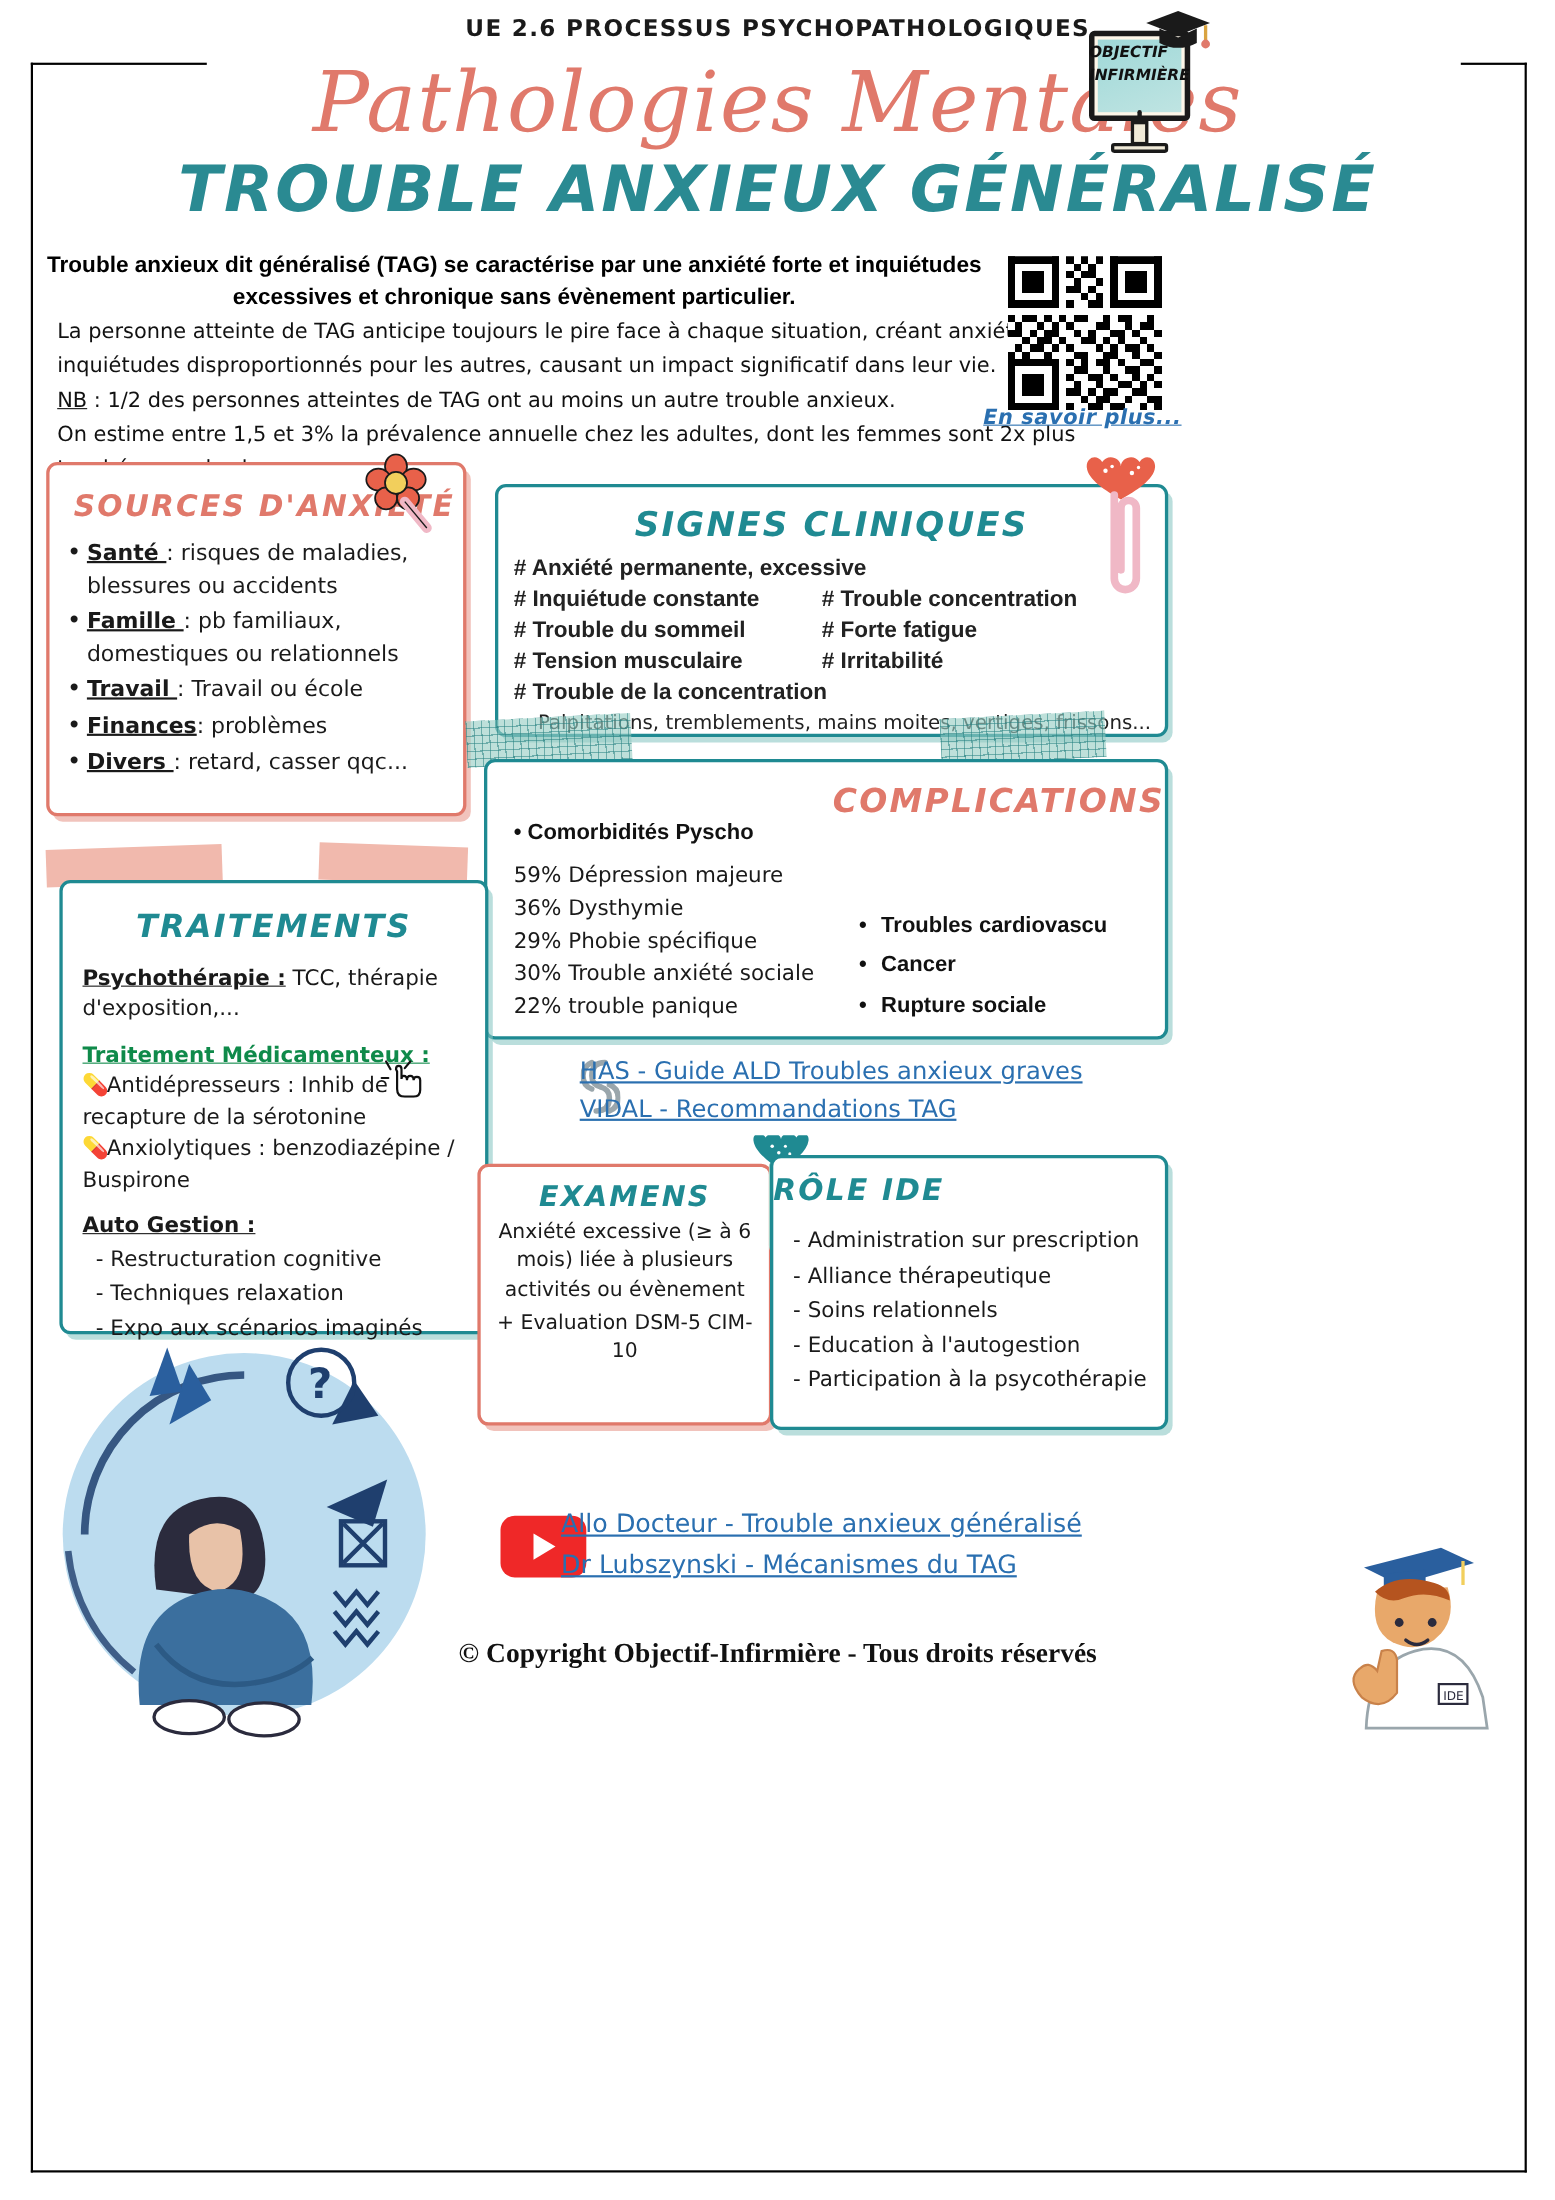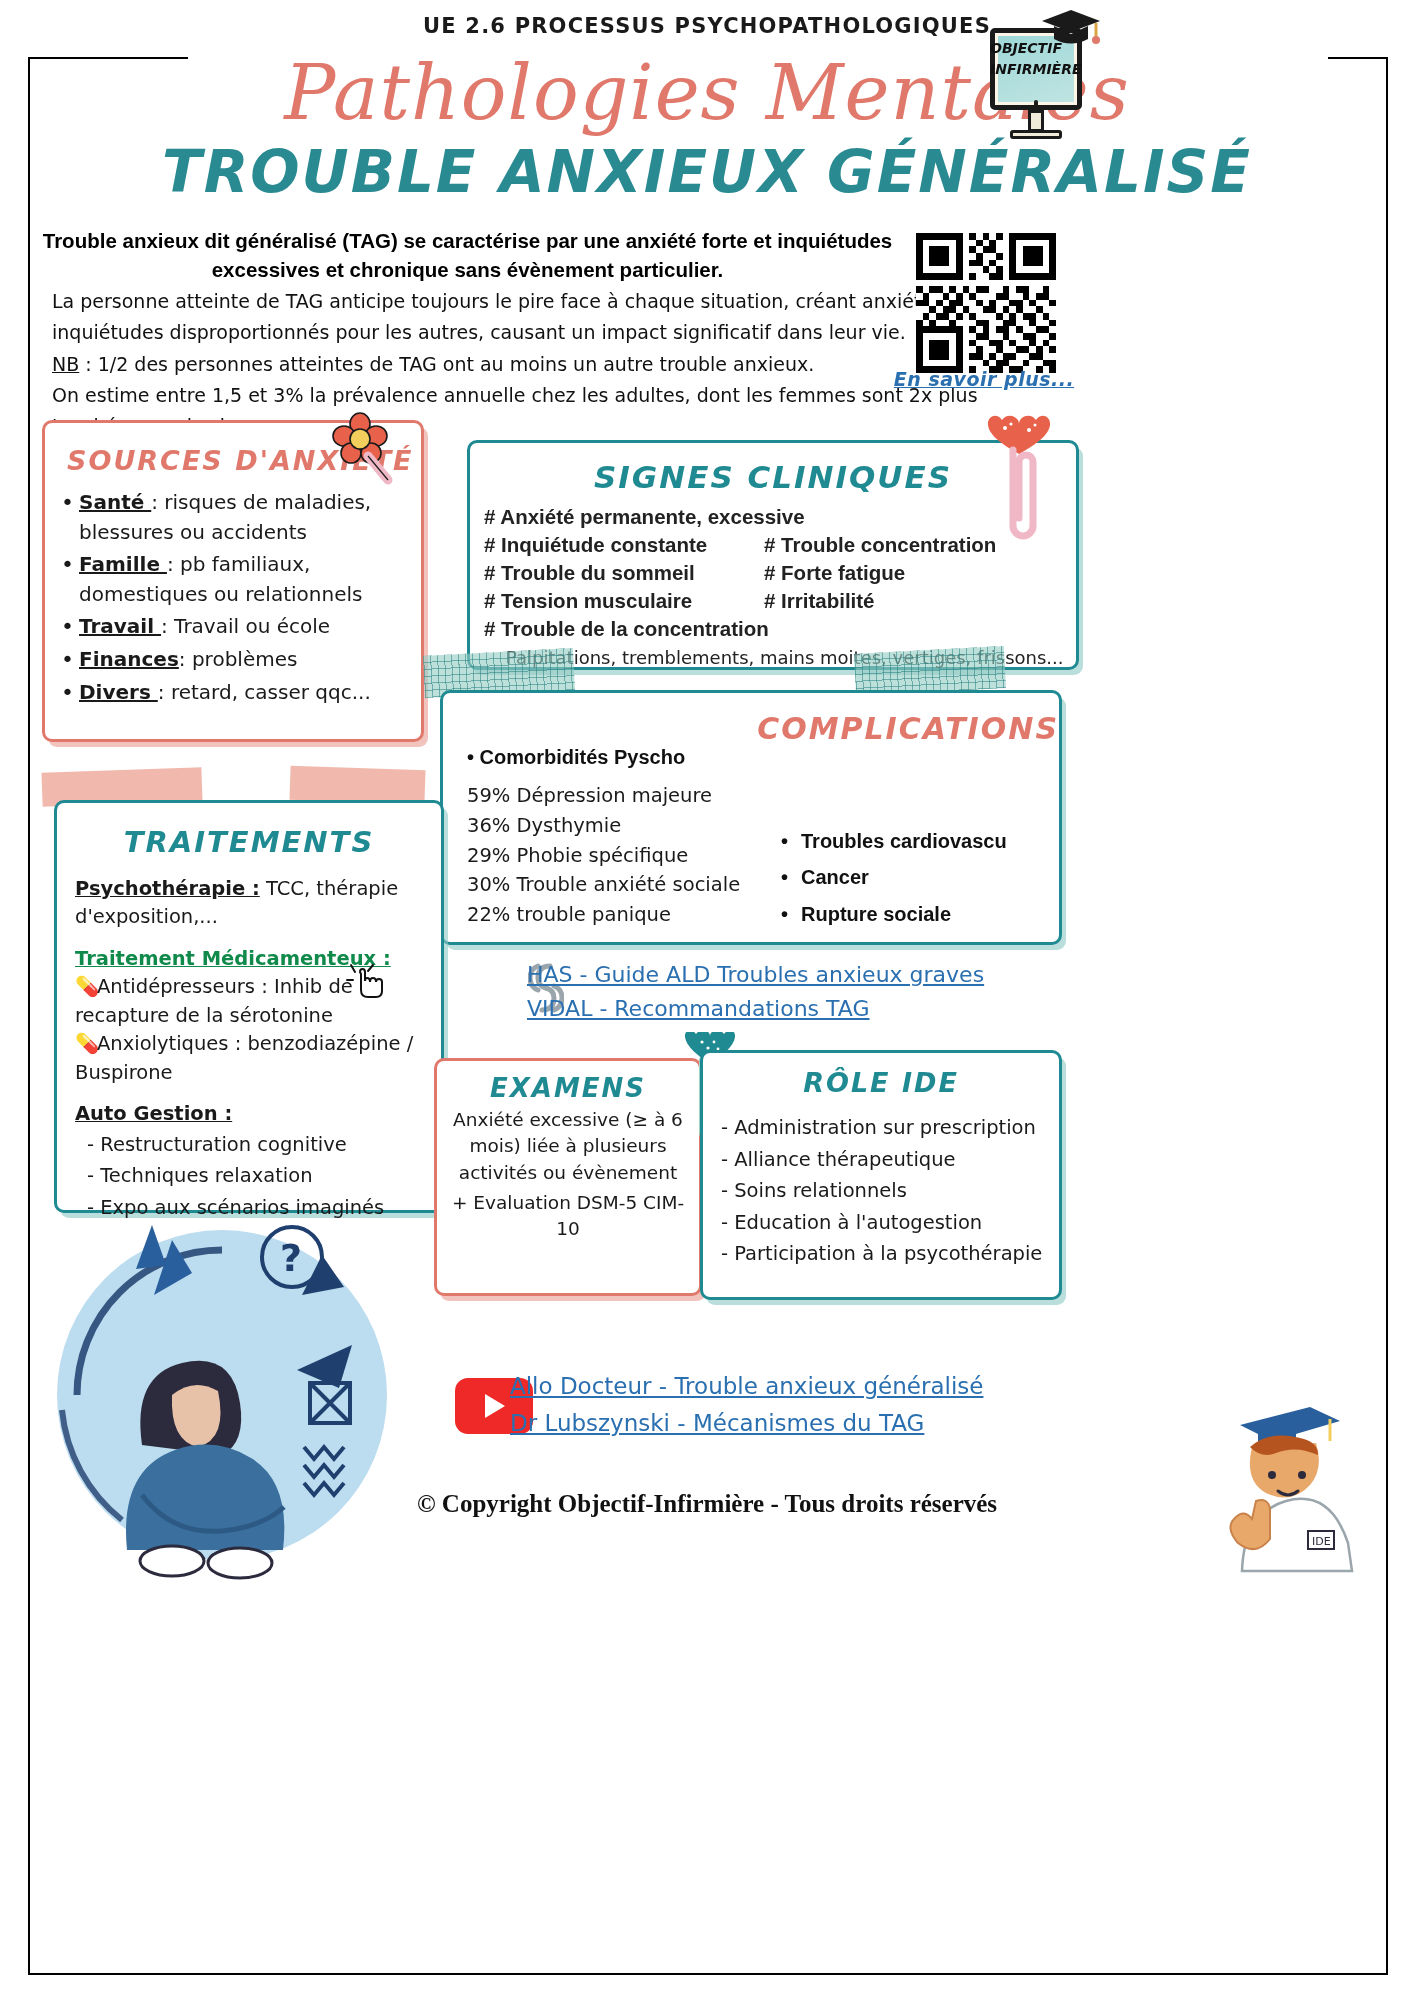--- a/index.html
+++ b/index.html
@@ -163,21 +163,21 @@
   .src-list li::before {
     content: "•"; position: absolute; left: -18px; top: -1px; font-size: 22px;
   }
   .src-list b { font-weight: 700; text-decoration: underline; }
 
   .flower {
     position: absolute; left: 330px; top: 412px; width: 72px; height: 76px;
   }
 
   
-  #signes { left: 450px; top: 440px; width: 612px; height: 230px; margin-left: 17px; }
+  #signes { left: 450px; top: 440px; width: 612px; height: 230px; }
   #signes .sec-title { font-size: 31px; text-align: center; padding-top: 16px; }
   .signes-grid {
     padding: 8px 0 0 14px;
     font-family: "Liberation Sans", sans-serif;
     font-weight: 700; font-size: 20.5px; line-height: 1.36; color: #222;
   }
   .signes-grid .row { display: flex; }
   .signes-grid .c1 { width: 280px; }
   .signes-grid .c2 { flex: 1; }
   .signes-note {
@@ -278,21 +278,21 @@
     font-weight: 700; font-size: 21px; line-height: 1.28; color: #222;
   }
   .ex-body {
     padding: 4px 10px 0 10px; text-align: center;
     font-family: "DejaVu Sans", sans-serif;
     font-size: 18.5px; line-height: 1.42; color: #1a1a1a;
   }
 
   
   #roleide { left: 700px; top: 1050px; width: 362px; height: 250px; }
-  #roleide .sec-title { font-size: 27px; text-align: center; padding-top: 14px; }
+  #roleide .sec-title { font-size: 27px; text-align: left; padding-top: 14px; }
   .ide-list {
     padding: 14px 8px 0 18px;
     font-family: "DejaVu Sans", sans-serif;
     font-size: 19.5px; line-height: 1.62; color: #1a1a1a;
   }
   .clip-teal {
     position: absolute; left: 680px; top: 1032px;
     width: 60px; height: 120px;
   }
 

